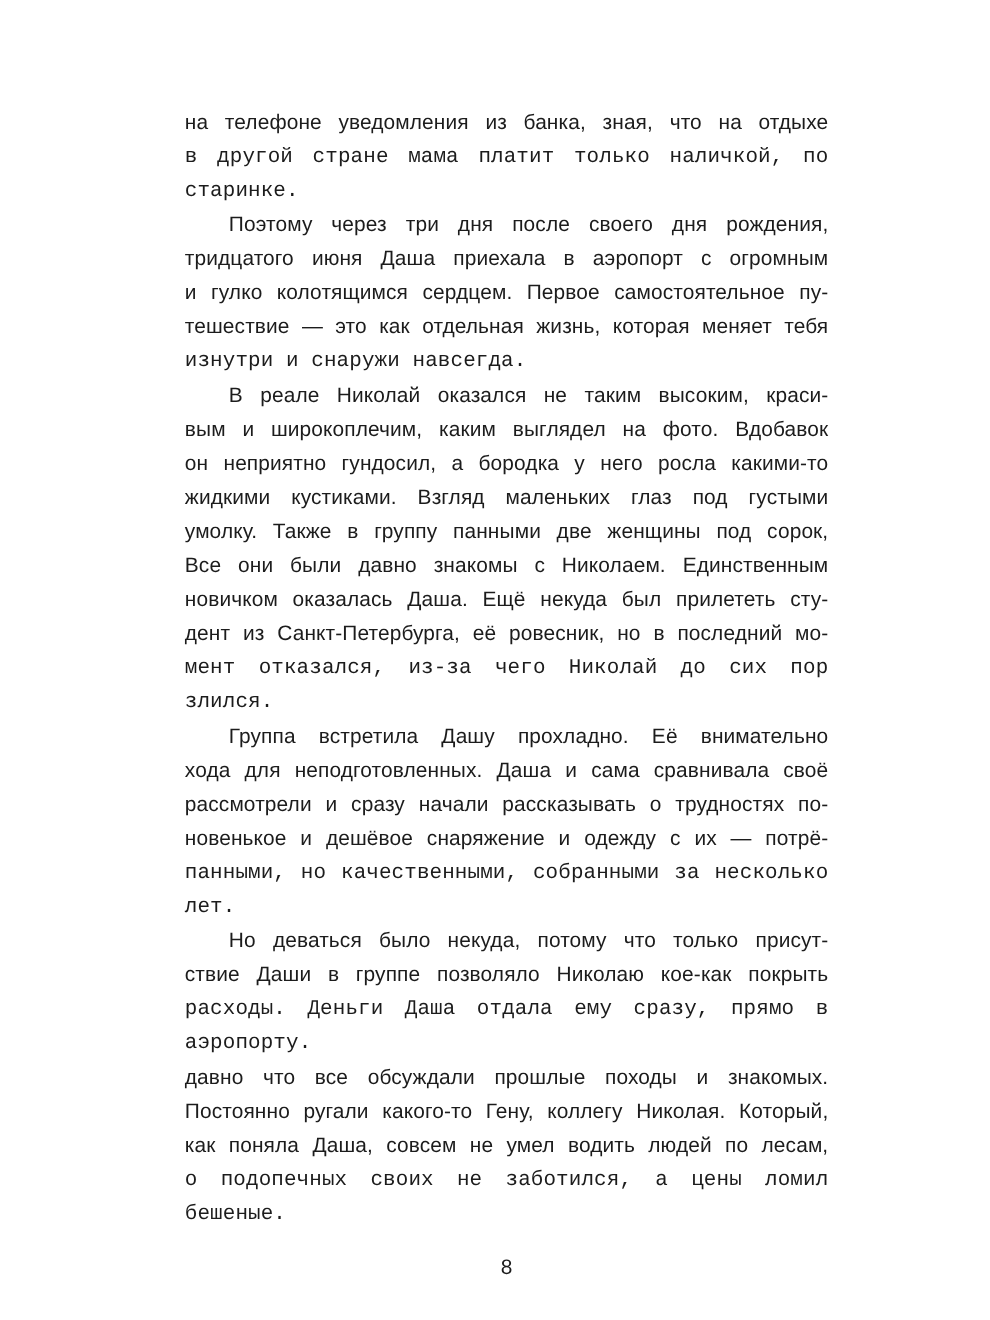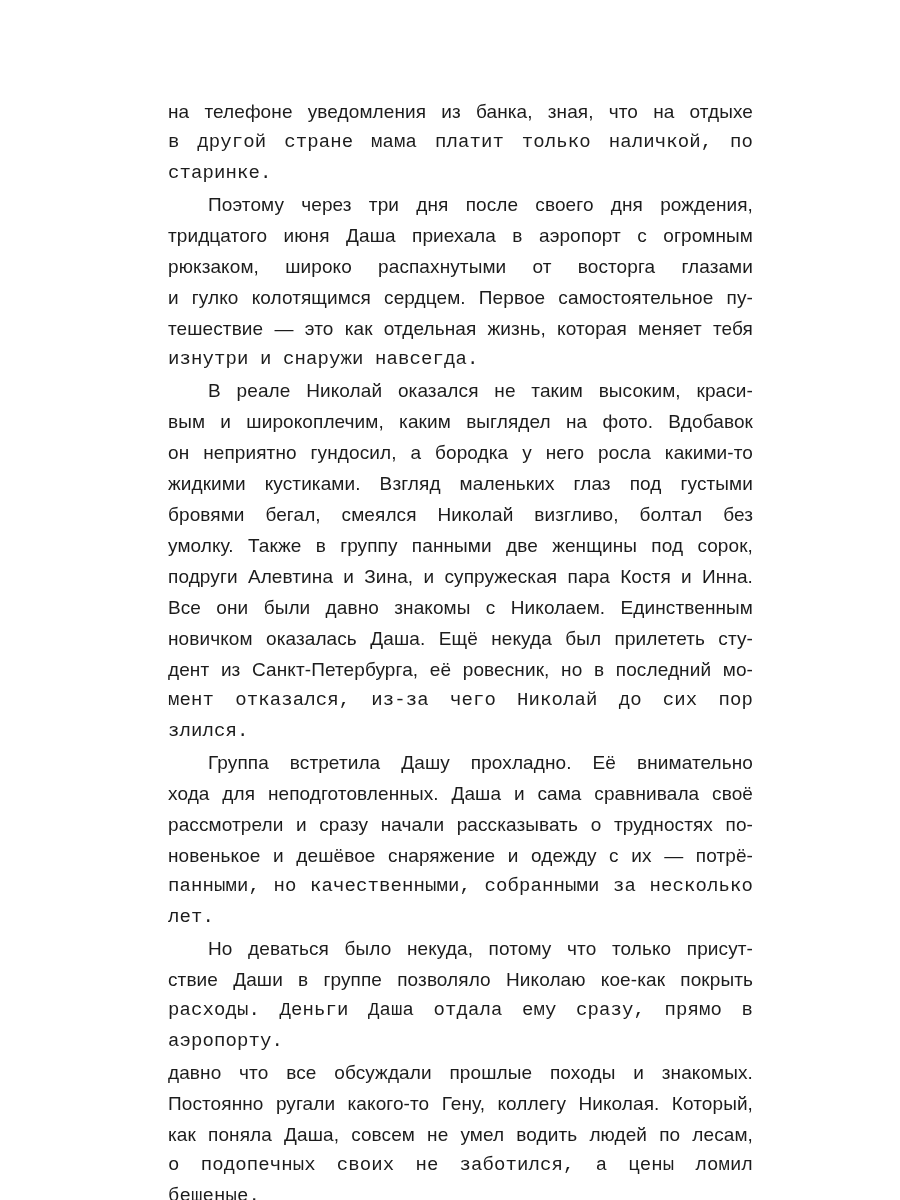--- a/index.html
+++ b/index.html
@@ -58,33 +58,30 @@
 
 <div class="book-page">
   <div class="text-block">
       <div class="para">
         <div class="line">на телефоне уведомления из банка, зная, что на отдыхе</div>
         <div class="line last-line">в другой стране мама платит только наличкой, по старинке.</div>
       </div>
       <div class="para">
         <div class="line indented">Поэтому через три дня после своего дня рождения,</div>
         <div class="line">тридцатого июня Даша приехала в аэропорт с огромным</div>
-        <div class="line">рюкзаком, широко распахнутыми от восторга глазами</div>
         <div class="line">и гулко колотящимся сердцем. Первое самостоятельное пу-</div>
         <div class="line">тешествие — это как отдельная жизнь, которая меняет тебя</div>
         <div class="line last-line">изнутри и снаружи навсегда.</div>
       </div>
       <div class="para">
         <div class="line indented">В реале Николай оказался не таким высоким, краси-</div>
         <div class="line">вым и широкоплечим, каким выглядел на фото. Вдобавок</div>
         <div class="line">он неприятно гундосил, а бородка у него росла какими-то</div>
         <div class="line">жидкими кустиками. Взгляд маленьких глаз под густыми</div>
-        <div class="line">бровями бегал, смеялся Николай визгливо, болтал без</div>
         <div class="line">умолку. Также в группу панными две женщины под сорок,</div>
-        <div class="line">подруги Алевтина и Зина, и супружеская пара Костя и Инна.</div>
         <div class="line">Все они были давно знакомы с Николаем. Единственным</div>
         <div class="line">новичком оказалась Даша. Ещё некуда был прилететь сту-</div>
         <div class="line">дент из Санкт-Петербурга, её ровесник, но в последний мо-</div>
         <div class="line last-line">мент отказался, из-за чего Николай до сих пор злился.</div>
       </div>
       <div class="para">
         <div class="line indented">Группа встретила Дашу прохладно. Её внимательно</div>
         <div class="line">хода для неподготовленных. Даша и сама сравнивала своё</div>
         <div class="line">рассмотрели и сразу начали рассказывать о трудностях по-</div>
         <div class="line">новенькое и дешёвое снаряжение и одежду с их — потрё-</div>

